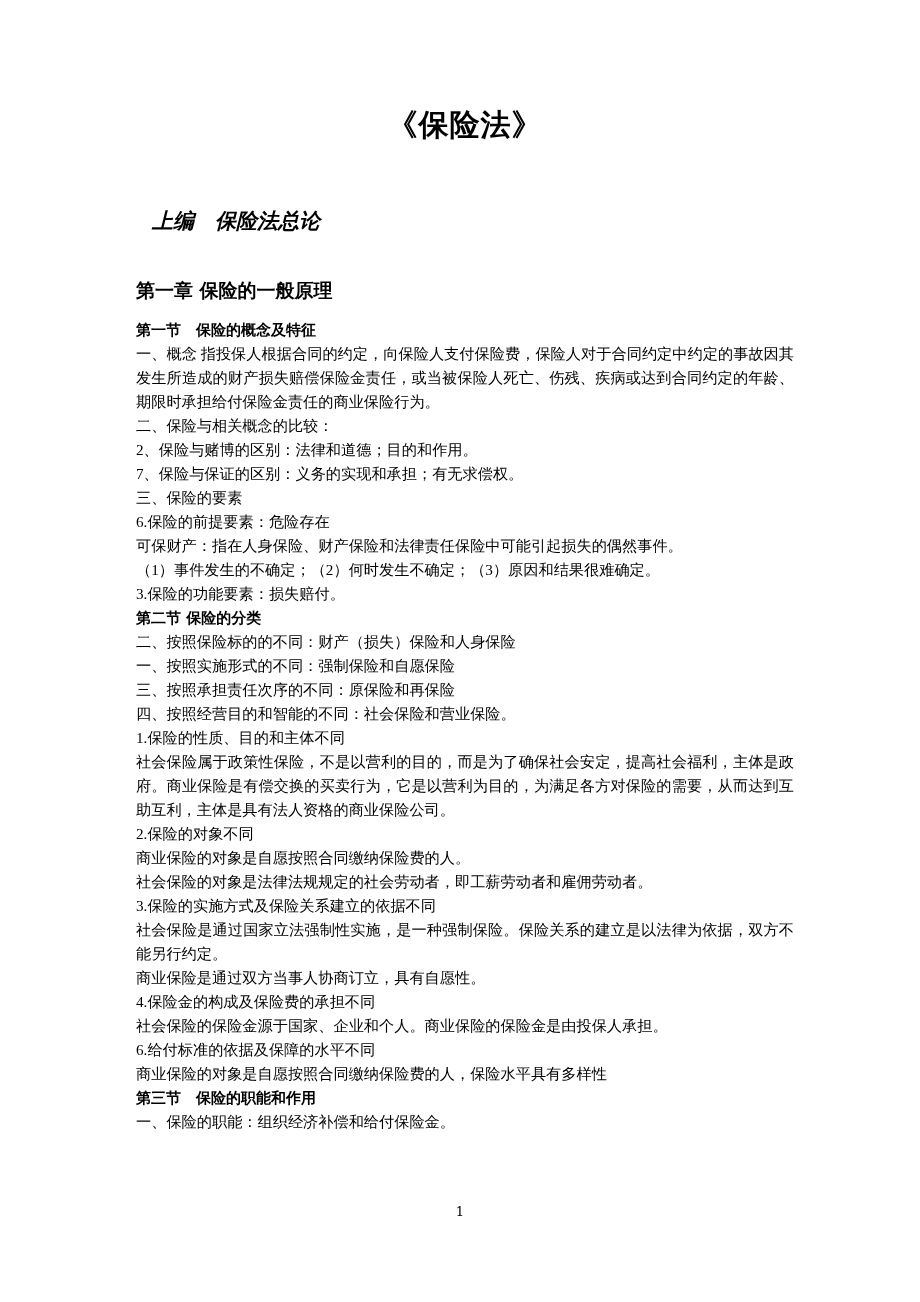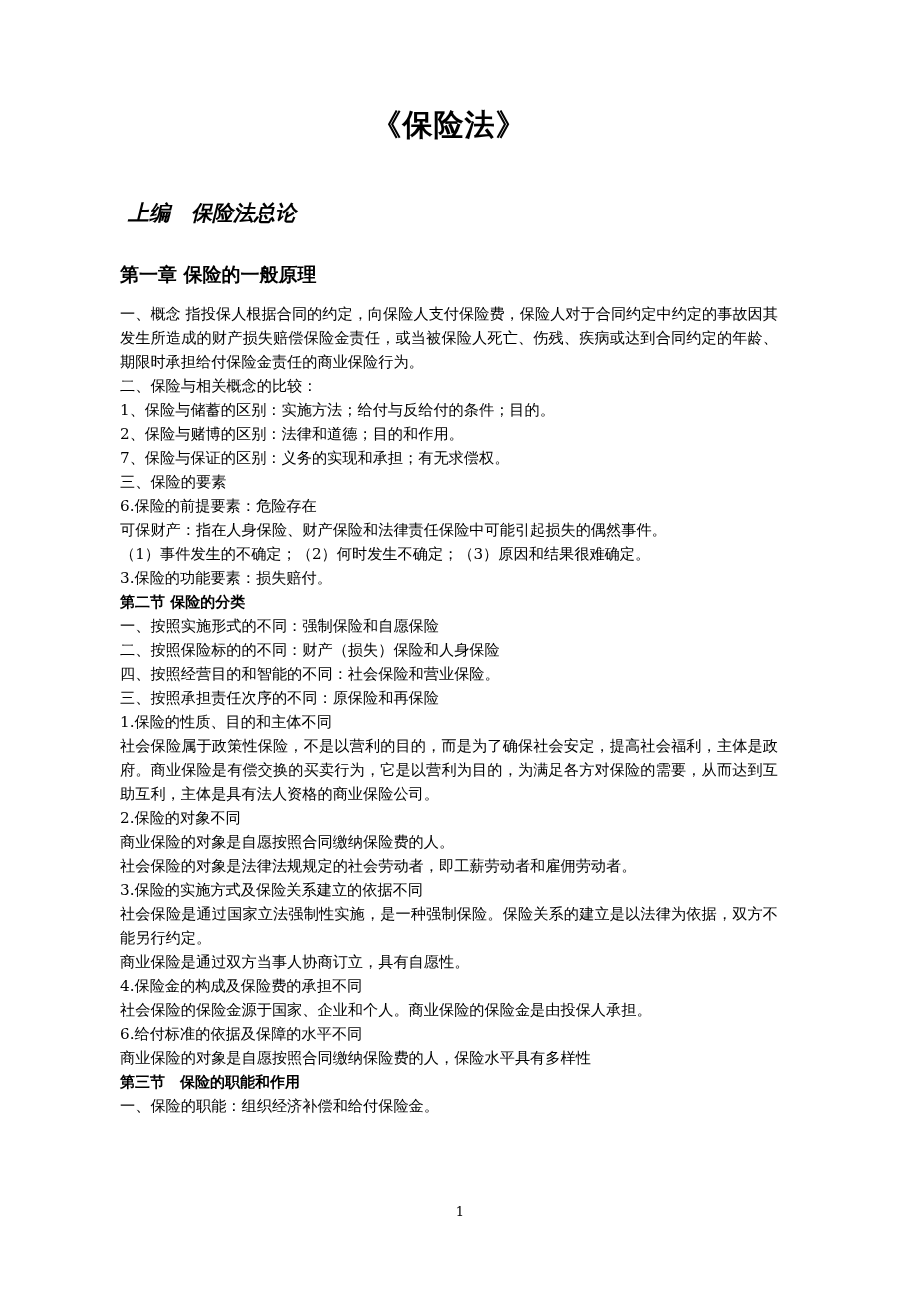--- a/index.html
+++ b/index.html
@@ -14,21 +14,21 @@
   .page {
     position: relative;
     width: 920px;
     height: 1302px;
     background: #ffffff;
     box-sizing: border-box;
     overflow: hidden;
   }
   .content {
     position: absolute;
-    left: 120px;
+    left: 136px;
     top: 0;
     width: 658px;
   }
 
   
   .doc-title {
     text-align: center;
     font-family: "DejaVu Sans", "Liberation Sans", sans-serif;
     font-weight: bold;
     font-size: 30px;
@@ -38,21 +38,21 @@
     margin: 0;
   }
 
   
   .part-heading {
     font-family: "DejaVu Serif", "Liberation Serif", serif;
     font-weight: bold;
     font-style: italic;
     font-size: 21px;
     line-height: 1;
-    margin: 8px;
+    margin: 16px;
     padding-top: 54px;
     text-align: left;
     white-space: pre;
   }
 
   
   .chapter-heading {
     text-align: left;
     font-family: "DejaVu Sans", "Liberation Sans", sans-serif;
     font-weight: bold;
@@ -69,20 +69,21 @@
     font-size: 15.2px;
     line-height: 24px;
   }
   .line {
     margin: 0;
     padding: 0;
     text-align: justify;
     text-justify: inter-ideograph;
     white-space: pre-wrap;
     word-break: break-all;
+    font-family: Liberation Serif, serif;
   }
   .line.para {
     text-align: justify;
   }
   .section-heading {
     font-family: "DejaVu Sans", "Liberation Sans", sans-serif;
     font-weight: bold;
     font-size: 15px;
     line-height: 24px;
     margin: 0;
@@ -112,36 +113,36 @@
   <div class="content">
 
     <h1 class="doc-title">《保险法》</h1>
 
     <h2 class="part-heading">上编　保险法总论</h2>
 
     <h3 class="chapter-heading">第一章 保险的一般原理</h3>
 
     <div class="body-block">
 
+      <div class="section-heading">第一节　保险的概念及特征</div>
       <p class="line para">一、概念 指投保人根据合同的约定，向保险人支付保险费，保险人对于合同约定中约定的事故因其发生所造成的财产损失赔偿保险金责任，或当被保险人死亡、伤残、疾病或达到合同约定的年龄、期限时承担给付保险金责任的商业保险行为。</p>
       <p class="line">二、保险与相关概念的比较：</p>
-      <p class="line indent1">1、保险与储蓄的区别：实施方法；给付与反给付的条件；目的。</p>
       <p class="line indent1">2、保险与赌博的区别：法律和道德；目的和作用。</p>
       <p class="line indent1">7、保险与保证的区别：义务的实现和承担；有无求偿权。</p>
       <p class="line indent1">三、保险的要素</p>
       <p class="line">6.保险的前提要素：危险存在</p>
       <p class="line">可保财产：指在人身保险、财产保险和法律责任保险中可能引起损失的偶然事件。</p>
       <p class="line">（1）事件发生的不确定；（2）何时发生不确定；（3）原因和结果很难确定。</p>
       <p class="line">3.保险的功能要素：损失赔付。</p>
 
       <div class="section-heading">第二节 保险的分类</div>
+      <p class="line indent1">二、按照保险标的的不同：财产（损失）保险和人身保险</p>
       <p class="line indent1">一、按照实施形式的不同：强制保险和自愿保险</p>
-      <p class="line indent1">二、按照保险标的的不同：财产（损失）保险和人身保险</p>
+      <p class="line indent1">三、按照承担责任次序的不同：原保险和再保险</p>
       <p class="line indent1">四、按照经营目的和智能的不同：社会保险和营业保险。</p>
-      <p class="line indent1">三、按照承担责任次序的不同：原保险和再保险</p>
       <p class="line">1.保险的性质、目的和主体不同</p>
       <p class="line para">社会保险属于政策性保险，不是以营利的目的，而是为了确保社会安定，提高社会福利，主体是政府。商业保险是有偿交换的买卖行为，它是以营利为目的，为满足各方对保险的需要，从而达到互助互利，主体是具有法人资格的商业保险公司。</p>
       <p class="line">2.保险的对象不同</p>
       <p class="line">商业保险的对象是自愿按照合同缴纳保险费的人。</p>
       <p class="line">社会保险的对象是法律法规规定的社会劳动者，即工薪劳动者和雇佣劳动者。</p>
       <p class="line">3.保险的实施方式及保险关系建立的依据不同</p>
       <p class="line para">社会保险是通过国家立法强制性实施，是一种强制保险。保险关系的建立是以法律为依据，双方不能另行约定。</p>
       <p class="line">商业保险是通过双方当事人协商订立，具有自愿性。</p>
       <p class="line">4.保险金的构成及保险费的承担不同</p>
       <p class="line">社会保险的保险金源于国家、企业和个人。商业保险的保险金是由投保人承担。</p>

